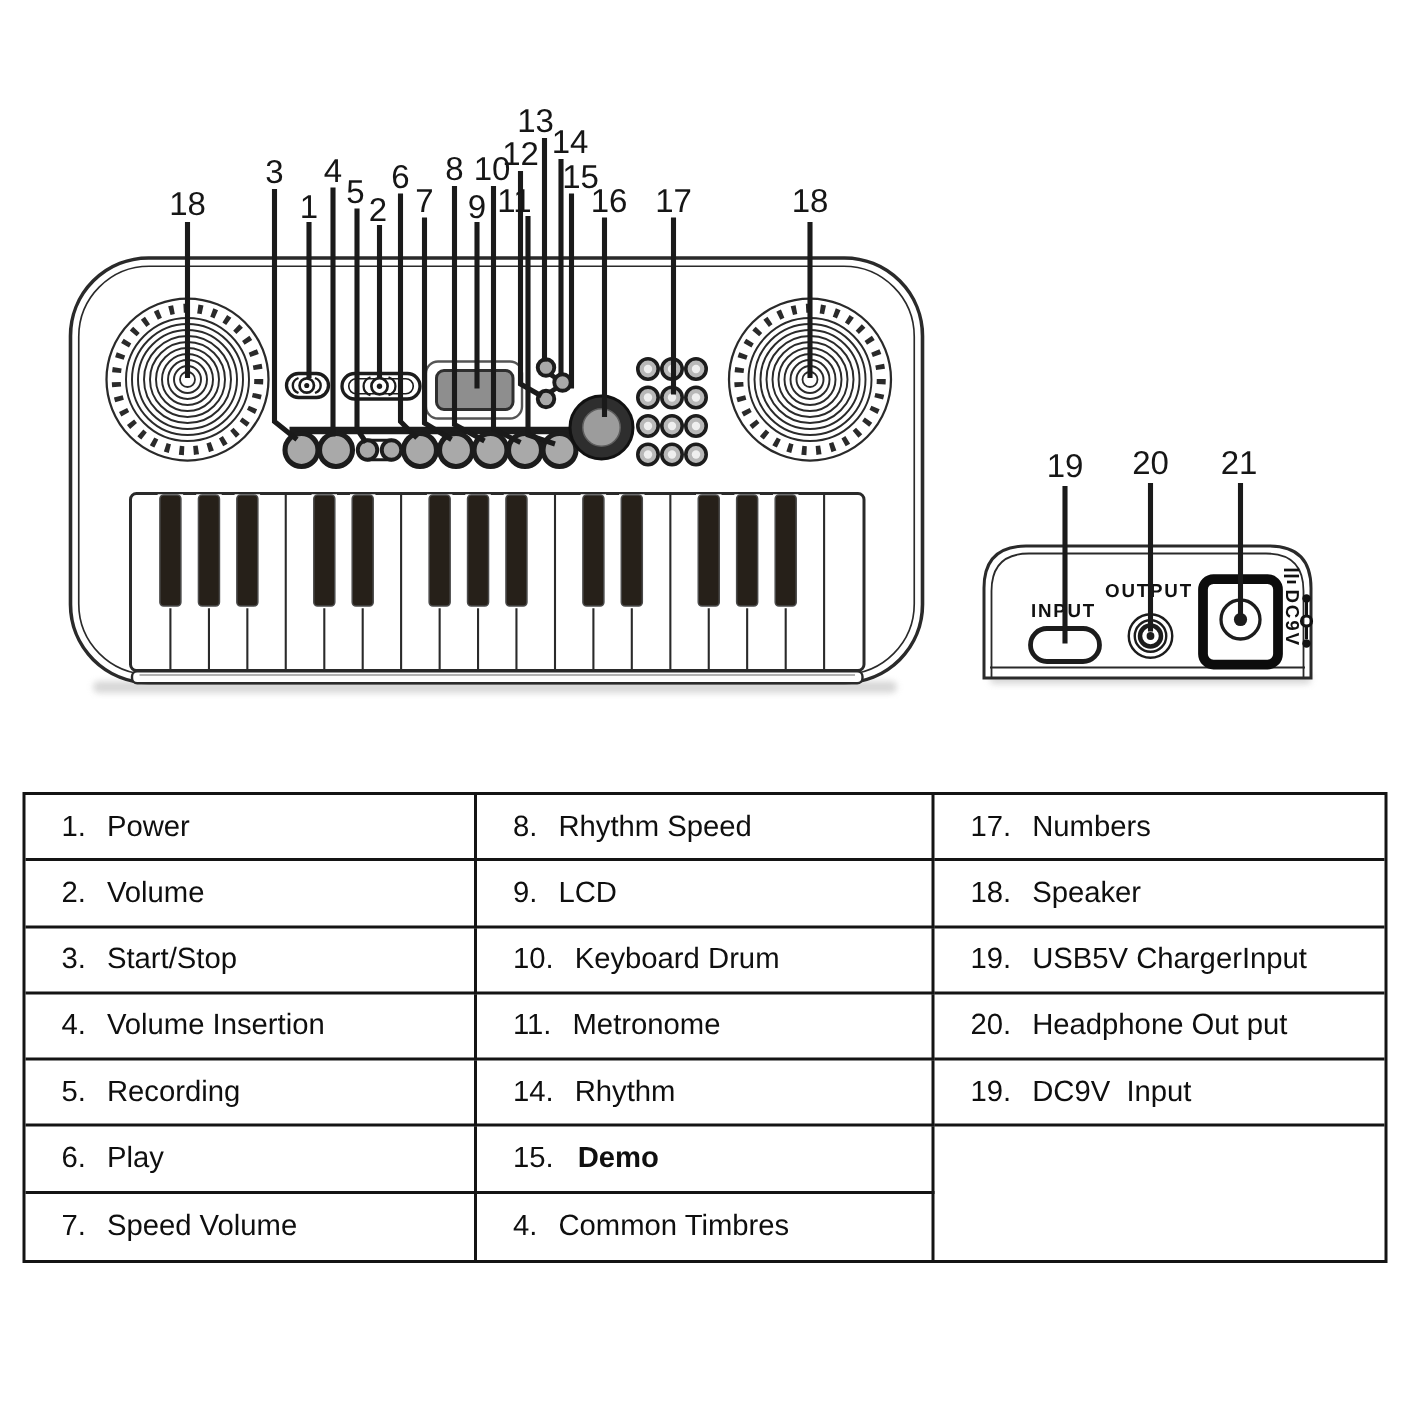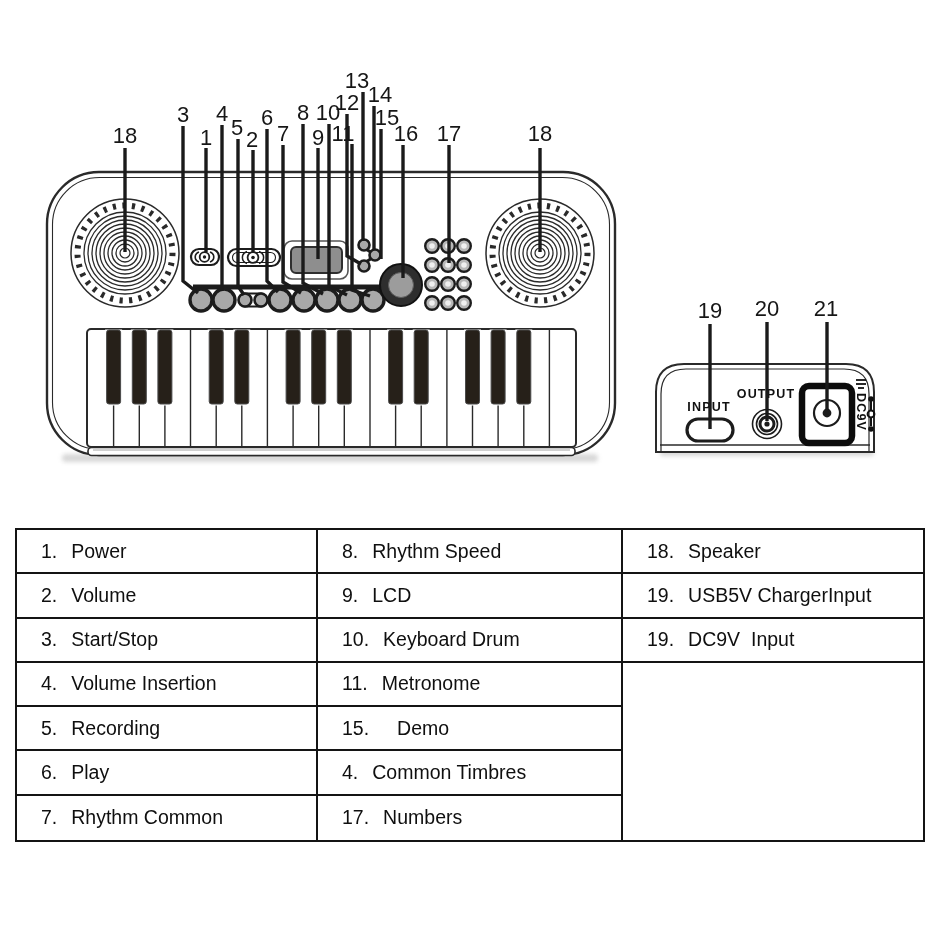--- a/index.html
+++ b/index.html
@@ -10,21 +10,21 @@
   .portlabel{font-size:12.5px;font-weight:bold;fill:#111;letter-spacing:1.2px;}
   .parts-table{position:absolute;left:15px;top:528px;width:906px;height:310px;
         border:2.5px solid #141414;display:grid;
         grid-template-columns:301px 305px auto;
         grid-template-rows:repeat(7,1fr);grid-auto-flow:column;background:#fff;}
   .cell{display:flex;align-items:center;padding-left:24px;font-size:19.5px;color:#0f0f0f;}
   .cell:nth-child(-n+14){border-right:2px solid #141414;}
   .cell:not(:nth-child(7n)){border-bottom:2px solid #141414;}
   .cell .num{white-space:pre;}
   .cell .lbl{margin-left:14px;white-space:pre;}
-  .cell.demo .lbl{font-weight:normal;margin-left:28px;}
+  .cell.demo .lbl{font-weight:bold;margin-left:16px;}
 </style>
 </head>
 <body>
 
 <div class="page">
 
 <svg width="940" height="520" viewBox="0 0 940 520">
   <defs>
     <filter id="soft" x="-50%" y="-50%" width="200%" height="200%">
       <feGaussianBlur stdDeviation="2.2"></feGaussianBlur>
@@ -317,38 +317,42 @@
   <div class="cell">
         <span class="num">5.</span>
         <span class="lbl">Recording</span>
       </div>
   <div class="cell">
         <span class="num">6.</span>
         <span class="lbl">Play</span>
       </div>
   <div class="cell">
         <span class="num">7.</span>
-        <span class="lbl">Rhythm Common</span>
+        <span class="lbl">Speed Volume</span>
       </div>
 
   <div class="cell">
         <span class="num">8.</span>
         <span class="lbl">Rhythm Speed</span>
       </div>
   <div class="cell">
         <span class="num">9.</span>
         <span class="lbl">LCD</span>
       </div>
   <div class="cell">
         <span class="num">10.</span>
         <span class="lbl">Keyboard Drum</span>
       </div>
   <div class="cell">
         <span class="num">11.</span>
         <span class="lbl">Metronome</span>
+      </div>
+  <div class="cell">
+        <span class="num">14.</span>
+        <span class="lbl">Rhythm</span>
       </div>
 
   <div class="cell demo">
         <span class="num">15.</span>
         <span class="lbl">Demo</span>
       </div>
   <div class="cell">
         <span class="num">4.</span>
         <span class="lbl">Common Timbres</span>
       </div>
@@ -358,18 +362,22 @@
       </div>
   <div class="cell">
         <span class="num">18.</span>
         <span class="lbl">Speaker</span>
       </div>
   <div class="cell">
         <span class="num">19.</span>
         <span class="lbl">USB5V ChargerInput</span>
       </div>
   <div class="cell">
+        <span class="num">20.</span>
+        <span class="lbl">Headphone Out put</span>
+      </div>
+  <div class="cell">
         <span class="num">19.</span>
         <span class="lbl">DC9V  Input</span>
       </div>
 </div>
 
 </div>
 
 </body></html>

